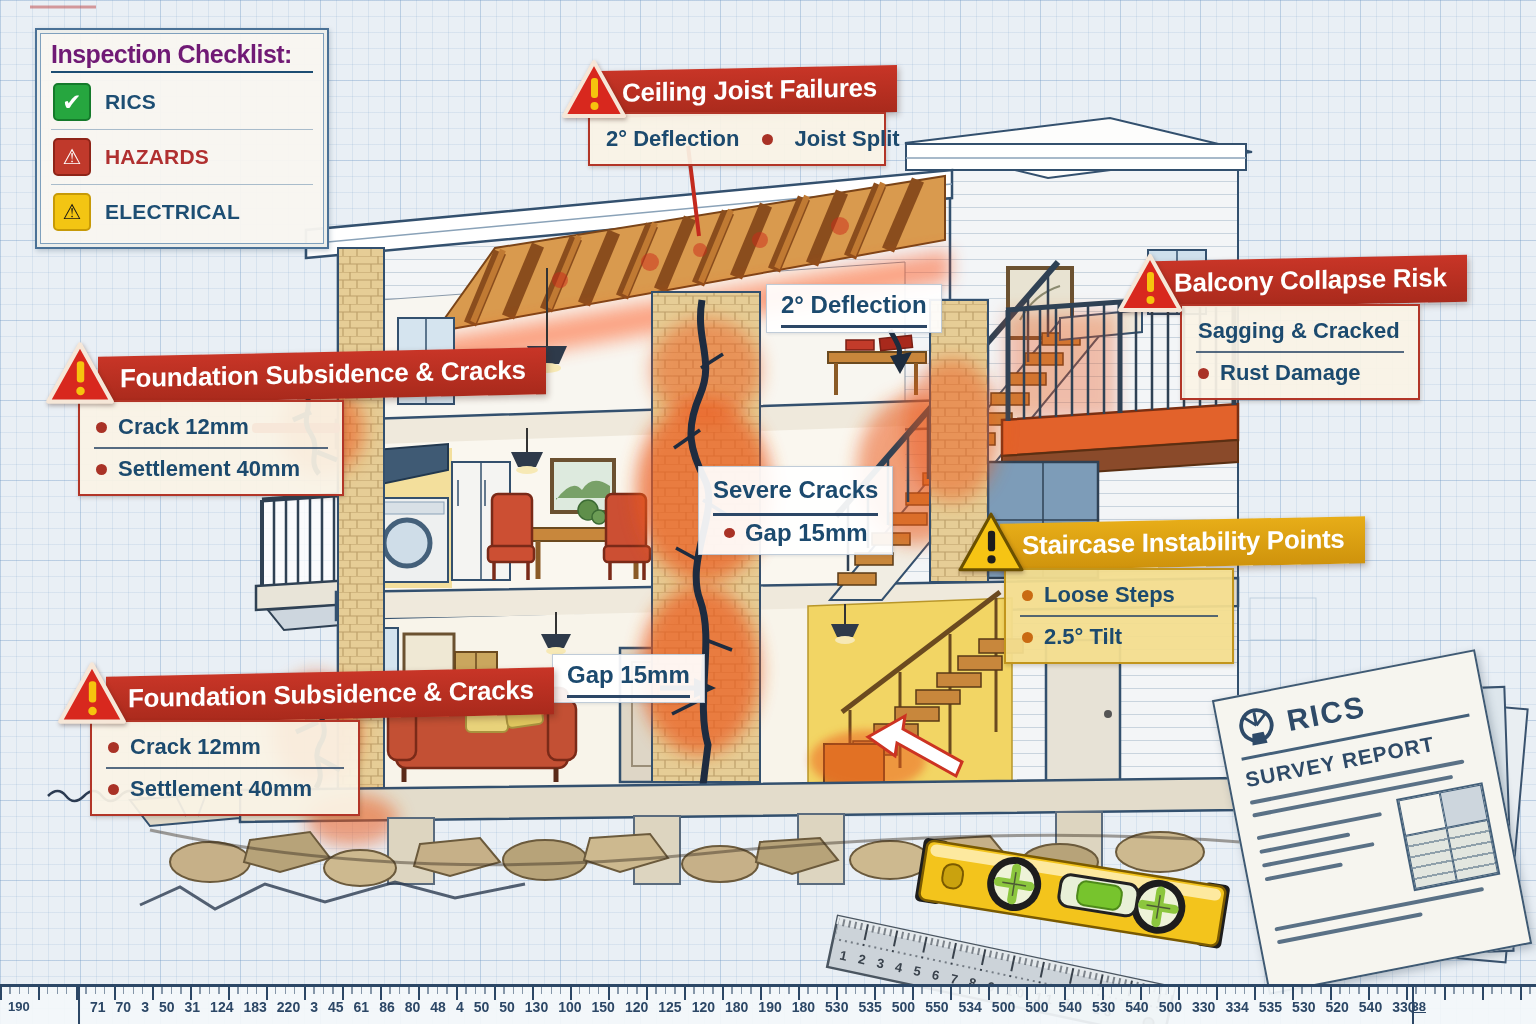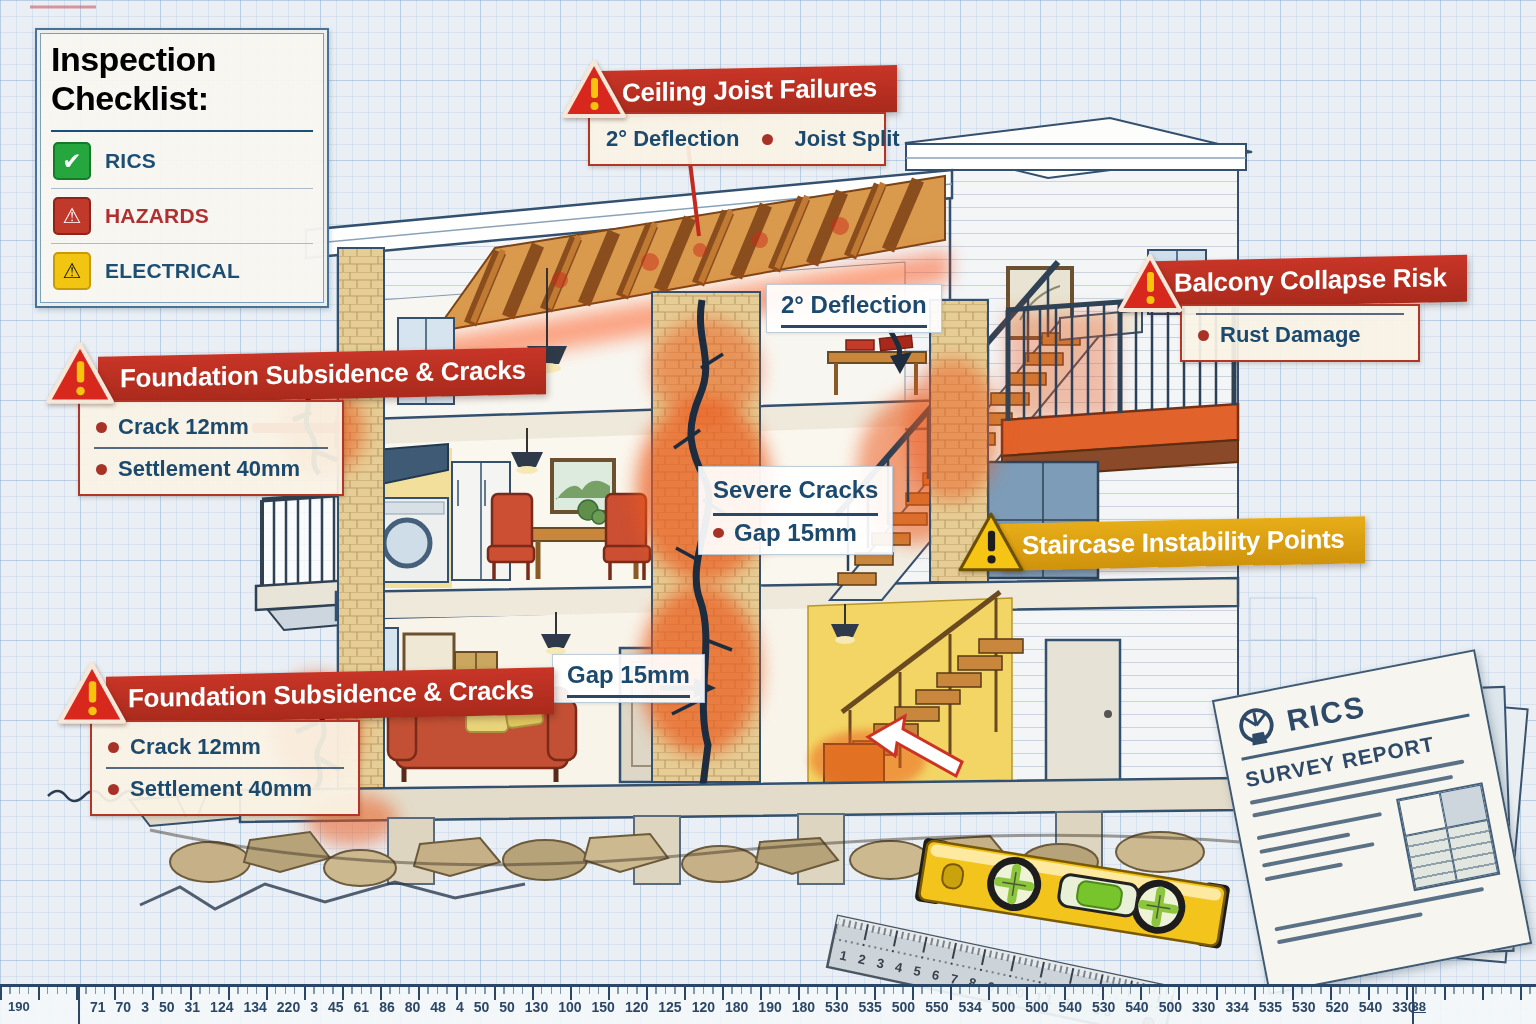--- a/index.html
+++ b/index.html
@@ -11,22 +11,22 @@
       linear-gradient(90deg, rgba(120,160,200,.16) 1px, transparent 1px),
       linear-gradient(rgba(100,145,190,.26) 1px, transparent 1px),
       linear-gradient(90deg, rgba(100,145,190,.26) 1px, transparent 1px);
     background-size:16px 16px,16px 16px,80px 80px,80px 80px;}
   .illustration{position:absolute;left:0;top:0;z-index:1;}
 
   
   .checklist{position:absolute;left:35px;top:28px;width:262px;z-index:5;
     background:rgba(248,246,240,.96);border:2px solid #4a7196;box-shadow:inset 0 0 0 3px rgba(248,246,240,.9), inset 0 0 0 4px #7fa0bd,1px 2px 5px rgba(40,70,100,.25);
     padding:10px 14px 8px;}
-  .checklist .cl-title{font-size:34px;font-weight:bold;color:#000000;letter-spacing:-0.5px;
-    border-bottom:2.5px solid #1d4e73;padding-bottom:12px;margin-bottom:2px;}
+  .checklist .cl-title{font-size:25px;font-weight:bold;color:#701a75;letter-spacing:-0.5px;
+    border-bottom:2.5px solid #1d4e73;padding-bottom:2px;margin-bottom:2px;}
   .cl-row{display:flex;align-items:center;gap:14px;padding:8px 2px;border-bottom:1px solid #a9bccb;}
   .cl-row:last-child{border-bottom:none;}
   .cl-ic{width:34px;height:34px;border-radius:5px;display:flex;align-items:center;justify-content:center;
     font-size:23px;font-weight:bold;flex:0 0 34px;}
   .cl-ic.pass{background:#26a63f;border:2px solid #157a2b;color:#fff;}
   .cl-ic.warn{background:#f3c513;border:2px solid #c79a08;color:#161616;}
   .cl-ic.hazard{background:#c0392b;border:2px solid #8e2418;color:#fff;}
   .cl-ic.pass::after{content:"✔";}
   .cl-ic.warn::after{content:"⚠";font-size:21px;}
   .cl-ic.hazard::after{content:"⚠";font-size:21px;}
@@ -45,21 +45,21 @@
   .panel.gold{border-color:#c2951c;background:rgba(243,221,142,.95);}
   .prow{display:flex;align-items:center;gap:11px;padding:6px 2px;font-size:22px;font-weight:bold;color:#1c4a6e;white-space:nowrap;}
   .dot{width:11px;height:11px;border-radius:50%;background:#a93226;flex:0 0 11px;}
   .panel.gold .dot{background:#c96a12;}
   .pdiv{height:2px;background:#2c4766;opacity:.8;margin:1px 0;}
 
   
   .ilabel{position:absolute;z-index:4;background:rgba(255,255,255,.92);border:1px solid rgba(150,170,190,.6);
     color:#1c4a6e;font-weight:bold;font-size:24px;padding:6px 14px 4px;white-space:nowrap;box-shadow:1px 1px 3px rgba(60,80,110,.15);}
   .ilabel .ul{display:block;height:2.5px;background:#2c4766;margin-top:6px;}
-  .ilabel .irow{display:flex;align-items:center;gap:10px;padding:3px 0;}
+  .ilabel .irow{display:flex;align-items:center;gap:10px;padding:3px 0;justify-content:center;}
 
   
   .doc-back,.doc-back2{position:absolute;z-index:2;background:#dde6ec;border:2px solid #39526e;}
   .doc-back{left:1268px;top:690px;width:238px;height:262px;transform:rotate(-2deg);}
   .doc-back2{left:1288px;top:698px;width:226px;height:252px;transform:rotate(5deg);background:#e9eef2;}
   .doc-front{position:absolute;left:1238px;top:672px;width:232px;height:272px;z-index:3;
     background:#f6f5ef;border:2px solid #3f5a74;transform:rotate(-11deg);padding:12px 16px;box-shadow:2px 4px 8px rgba(50,70,90,.3);}
   .doc-logo-row{display:flex;align-items:center;gap:10px;}
   .doc-logo-text{font-size:30px;font-weight:bold;color:#2e4a68;letter-spacing:2px;}
   .doc-hr{height:3px;background:#44607a;margin:6px 0 8px;}
@@ -479,20 +479,23 @@
 
   <svg class="wtri" style="left:1116px;top:252px;" width="68" height="64" viewBox="0 0 68 64">
     <path d="M34 4 L64 58 H4 Z" fill="#d8281e" stroke="#f6e7d8" stroke-width="4" stroke-linejoin="round"></path>
     <rect x="31" y="20" width="7" height="20" rx="3" fill="#f6c40e"></rect>
       <circle cx="34.5" cy="48" r="4" fill="#f6c40e"></circle>
   </svg>
   <div class="banner" style="left:1152px;top:258px;">
     <span>Balcony Collapse Risk</span>
   </div>
   <div class="panel" style="left:1180px;top:304px;width:208px;">
+    <div class="prow">
+        <span>Sagging &amp; Cracked</span>
+      </div>
     <div class="pdiv"></div>
     <div class="prow">
         <span class="dot"></span>
       <span>Rust Damage</span>
       </div>
   </div>
 
   <svg class="wtri" style="left:44px;top:340px;" width="72" height="68" viewBox="0 0 68 64">
     <path d="M34 4 L64 58 H4 Z" fill="#d8281e" stroke="#f6e7d8" stroke-width="4" stroke-linejoin="round"></path>
     <rect x="31" y="20" width="7" height="20" rx="3" fill="#f6c40e"></rect>
@@ -533,20 +536,31 @@
       </div>
   </div>
 
   <svg class="wtri" style="left:956px;top:510px;" width="70" height="66" viewBox="0 0 68 64">
     <path d="M34 4 L64 58 H4 Z" fill="#f6c414" stroke="#6b5000" stroke-width="3" stroke-linejoin="round"></path>
     <rect x="31" y="20" width="7" height="20" rx="3" fill="#1d1d1d"></rect>
       <circle cx="34.5" cy="48" r="4" fill="#1d1d1d"></circle>
   </svg>
   <div class="banner gold" style="left:1000px;top:520px;">
     <span>Staircase Instability Points</span>
+  </div>
+  <div class="panel gold" style="left:1004px;top:568px;width:198px;">
+    <div class="prow">
+        <span class="dot"></span>
+      <span>Loose Steps</span>
+      </div>
+    <div class="pdiv"></div>
+    <div class="prow">
+        <span class="dot"></span>
+      <span>2.5° Tilt</span>
+      </div>
   </div>
 
   <div class="ilabel" style="left:766px;top:284px;">
     <span>2° Deflection</span>
     <span class="ul"></span>
   </div>
   <div class="ilabel" style="left:698px;top:466px;">
     <div class="irow">
         <span>Severe Cracks</span>
       </div>
@@ -564,21 +578,21 @@
   <div class="scalebar">
     <div class="ticks"></div>
     <span class="edge-num" style="left:8px;">190</span>
     <div class="numbers">
         <span class="sn">71</span>
         <span class="sn">70</span>
         <span class="sn">3</span>
         <span class="sn">50</span>
         <span class="sn">31</span>
         <span class="sn">124</span>
-        <span class="sn">134</span>
+        <span class="sn">183</span>
         <span class="sn">220</span>
         <span class="sn">3</span>
         <span class="sn">45</span>
         <span class="sn">61</span>
         <span class="sn">86</span>
         <span class="sn">80</span>
         <span class="sn">48</span>
         <span class="sn">4</span>
         <span class="sn">50</span>
         <span class="sn">50</span>

